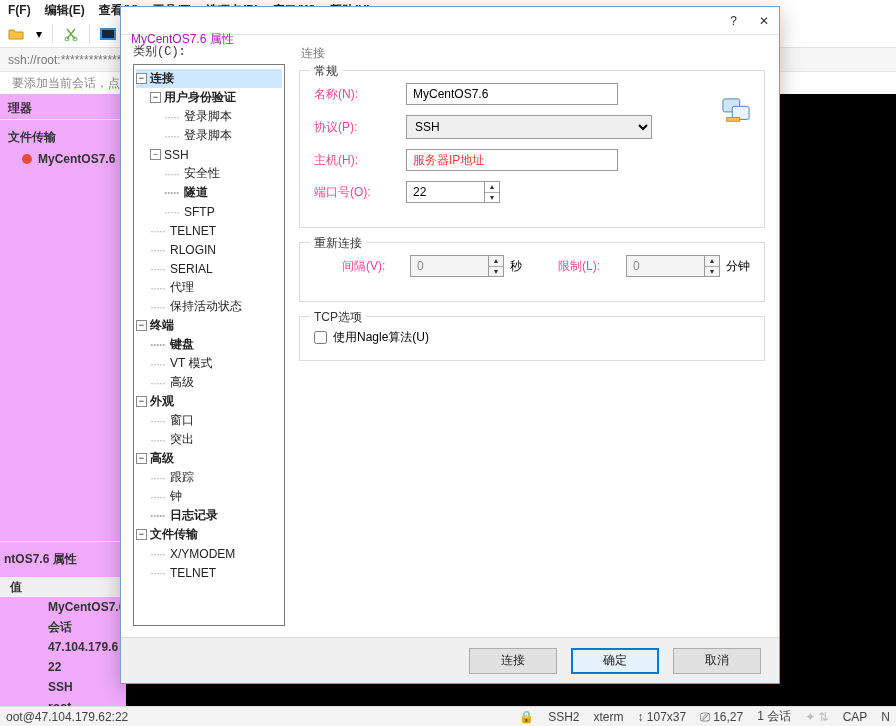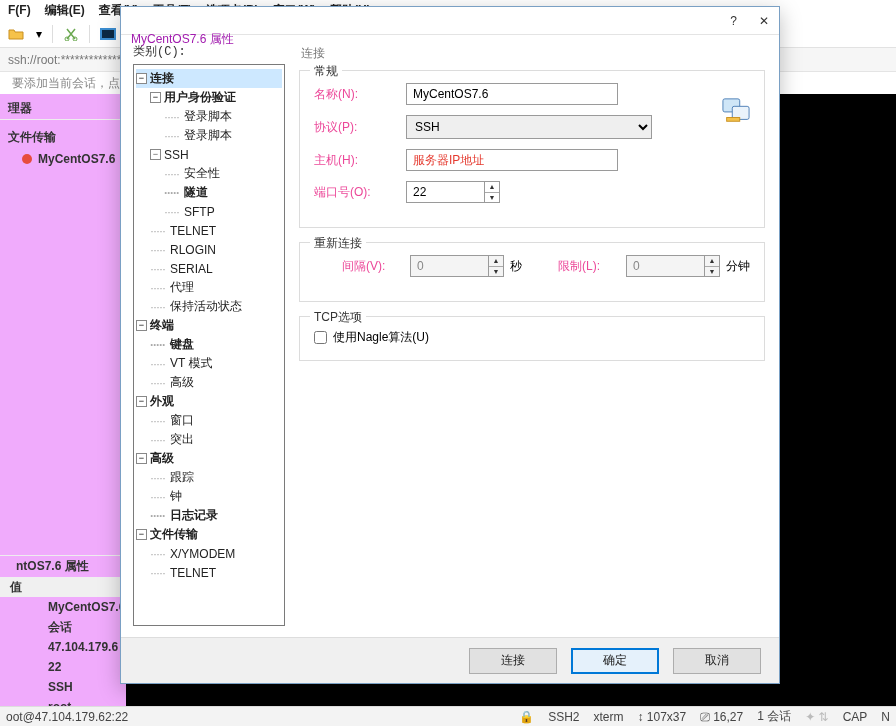--- a/index.html
+++ b/index.html
@@ -14,21 +14,21 @@
 .addrbar{height:24px;background:#f6f6f6;border-bottom:1px solid #e4e4e4;display:flex;align-items:center;padding-left:8px;color:#777;}
 .addmsg{height:22px;display:flex;align-items:center;padding-left:12px;color:#888;font-size:12px;}
 
 .left-col{position:absolute;left:0;top:94px;width:126px;bottom:9px;background:#f0abfc;font-weight:bold;}
 .left-head{height:26px;display:flex;align-items:flex-end;padding:0 8px 2px;color:#333;border-bottom:1px solid #eee;}
 .left-sess{padding:6px 0 0 0;}
 .sess-hdr{height:22px;display:flex;align-items:center;padding-left:8px;color:#333;}
 .sess-item{height:22px;display:flex;align-items:center;gap:6px;padding-left:22px;color:#333;}
 .sess-item .dot{width:10px;height:10px;border-radius:50%;background:#e74c3c;}
 .props-panel{position:absolute;bottom:0;left:0;right:0;}
-.props-title{height:22px;display:flex;align-items:center;padding-left:16px;border-top:1px solid #eee;color:#333;}
+.props-title{height:36px;display:flex;align-items:center;padding-left:4px;border-top:1px solid #eee;color:#333;}
 .props-key{height:20px;display:flex;align-items:center;padding-left:10px;color:#333;}
 .props-val{height:20px;display:flex;align-items:center;padding-left:48px;color:#333;}
 
 .terminal-bg{position:absolute;left:126px;right:0;top:94px;bottom:20px;background:#000;}
 
 
 .dialog{position:absolute;left:120px;top:6px;width:660px;height:678px;background:#fff;border:1px solid #7aa0c4;box-shadow:0 6px 20px rgba(0,0,0,.25);}
 .dlg-titlebar{height:28px;display:flex;align-items:center;justify-content:space-between;padding:0 10px;border-bottom:1px solid #e4e4e4;}
 .dlg-titlebar .t{color:#a21caf;margin-top:38px;}
 .dlg-titlebar .btns{display:flex;gap:22px;color:#333;}

